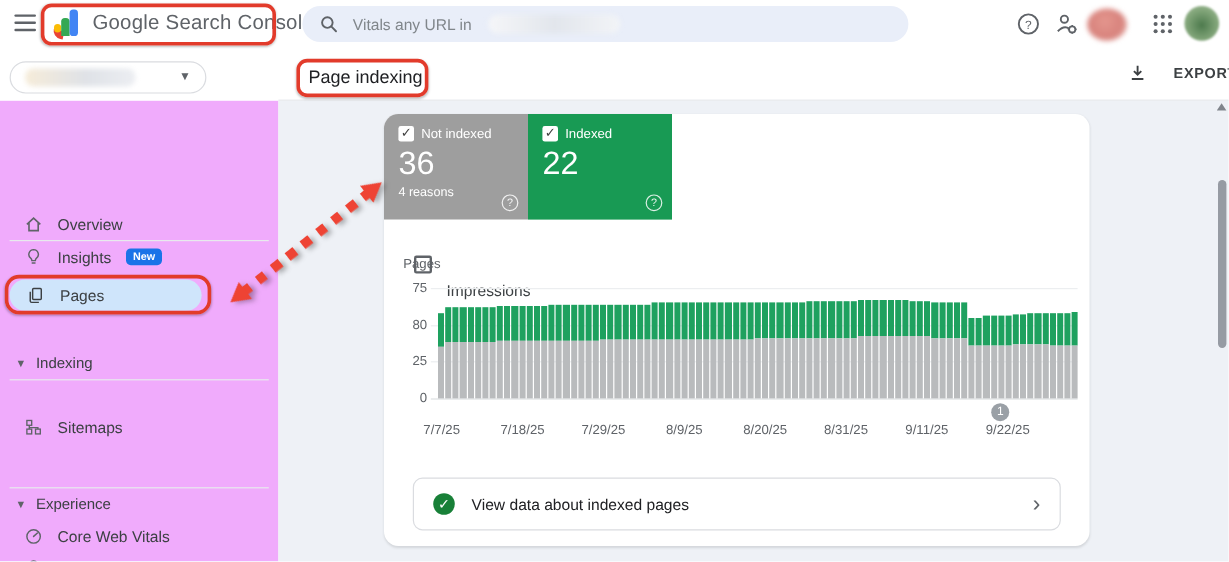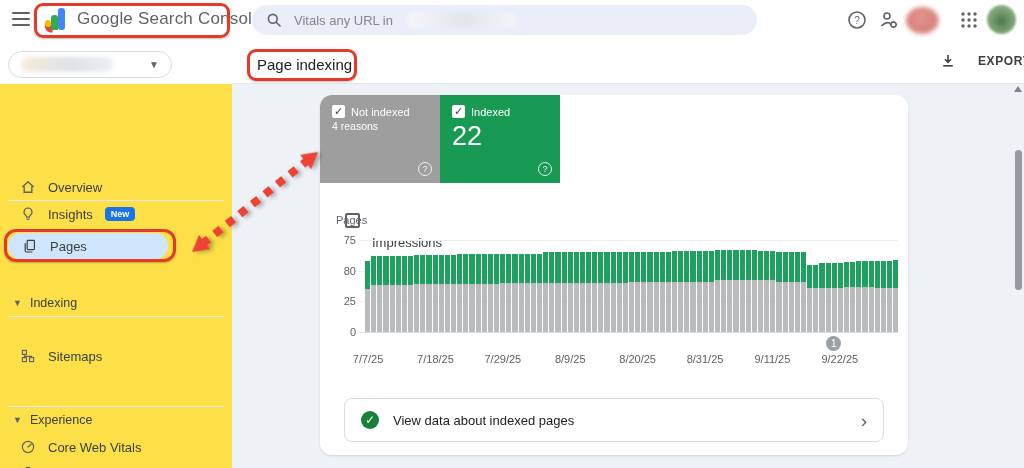--- a/index.html
+++ b/index.html
@@ -28,21 +28,21 @@
   
   .prop-pill { position:absolute; left:8px; top:51px; width:164px; height:27px; background:#fff; border:1px solid #dadce0; border-radius:14px; display:flex; align-items:center; padding:0 12px; cursor:pointer; }
   .prop-blob { width:92px; height:15px; border-radius:7px; background:linear-gradient(90deg,#f6ecd9,#dfe2e7 55%,#eceef2); filter:blur(2px); }
   .prop-caret { margin-left:auto; font-size:10px; color:#5f6368; }
   .page-title { position:absolute; left:257px; top:56px; font-size:15px; color:#202124; }
   .export { position:absolute; left:941px; top:54px; display:flex; align-items:center; gap:23px; cursor:pointer; color:#3c4043; }
   .export .lbl { font-size:12px; font-weight:bold; letter-spacing:.6px; }
   .hdr-divider { position:absolute; left:232px; top:83px; width:792px; height:1px; background:#e4e7ea; }
 
   
-  .sidebar { position:absolute; left:0; top:84px; width:232px; height:384px; background:#fde047;padding-left:32px; }
+  .sidebar { position:absolute; left:0; top:84px; width:232px; height:384px; background:#f0abfc;padding-left:32px; }
   .side-item { position:absolute; left:0; width:226px; height:26px; display:flex; align-items:center; gap:12px; padding-left:20px; cursor:pointer; color:#3c4043; font-size:13px; }
   .side-item svg { flex:0 0 16px; color:#5f6368; }
   .side-item.selected { background:#cfe5fb; border-radius:0 14px 14px 0; left:8px; width:160px; border-radius:14px; padding-left:14px; }
   .badge-new { background:#1a73e8; color:#fff; font-size:9px; font-weight:bold; padding:2px 6px; border-radius:4px; }
   .side-section { position:absolute; left:0; width:226px; height:22px; display:flex; align-items:center; gap:8px; padding-left:13px; cursor:pointer; color:#3c4043; font-size:12.5px; }
   .side-section .caret { font-size:9px; color:#5f6368; }
   .side-div { position:absolute; left:8px; width:216px; height:1px; background:#e8eaed; }
 
   
   .content-bg { position:absolute; left:232px; top:84px; width:792px; height:384px; background:#eef1f6; }
@@ -252,20 +252,21 @@
 
   <div class="content-bg"></div>
 
   <div class="card">
 
     <div class="chip gray">
       <div class="chip-head">
         <span class="chip-cb">✓</span>
         <span class="chip-label">Not indexed</span>
       </div>
+      <div class="chip-value">36</div>
       <div class="chip-sub">4 reasons</div>
       <div class="chip-help">?</div>
     </div>
 
     <div class="chip green">
       <div class="chip-head">
         <span class="chip-cb">✓</span>
         <span class="chip-label">Indexed</span>
       </div>
       <div class="chip-value">22</div>

